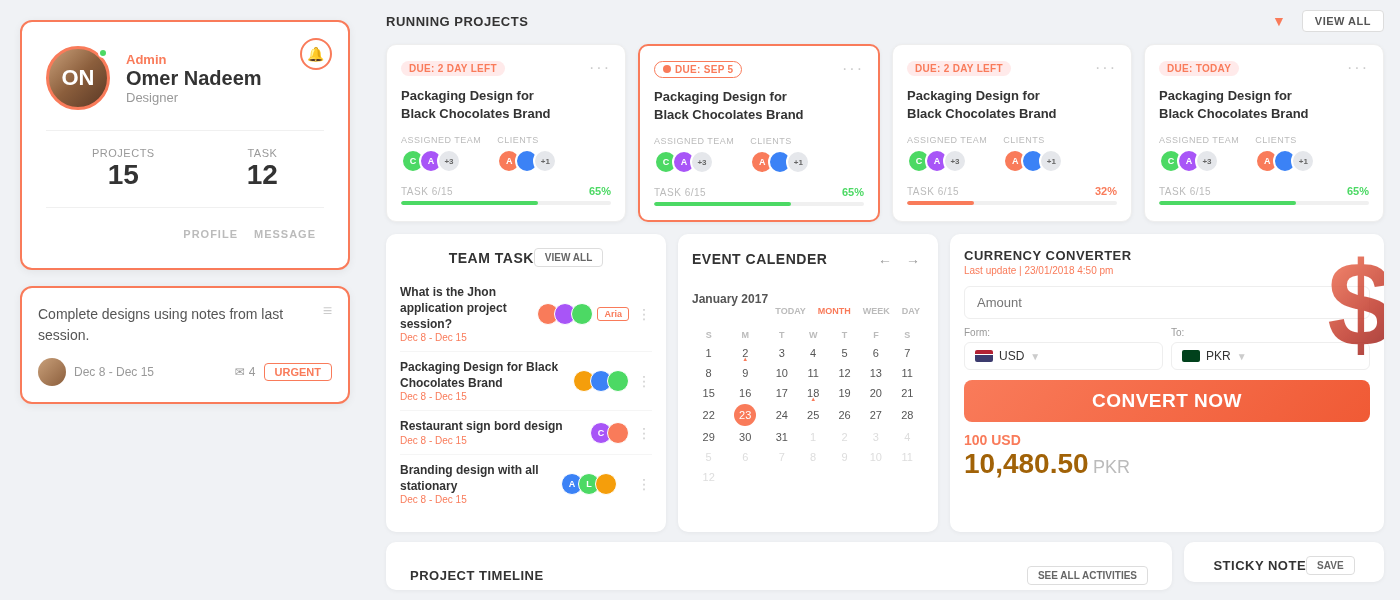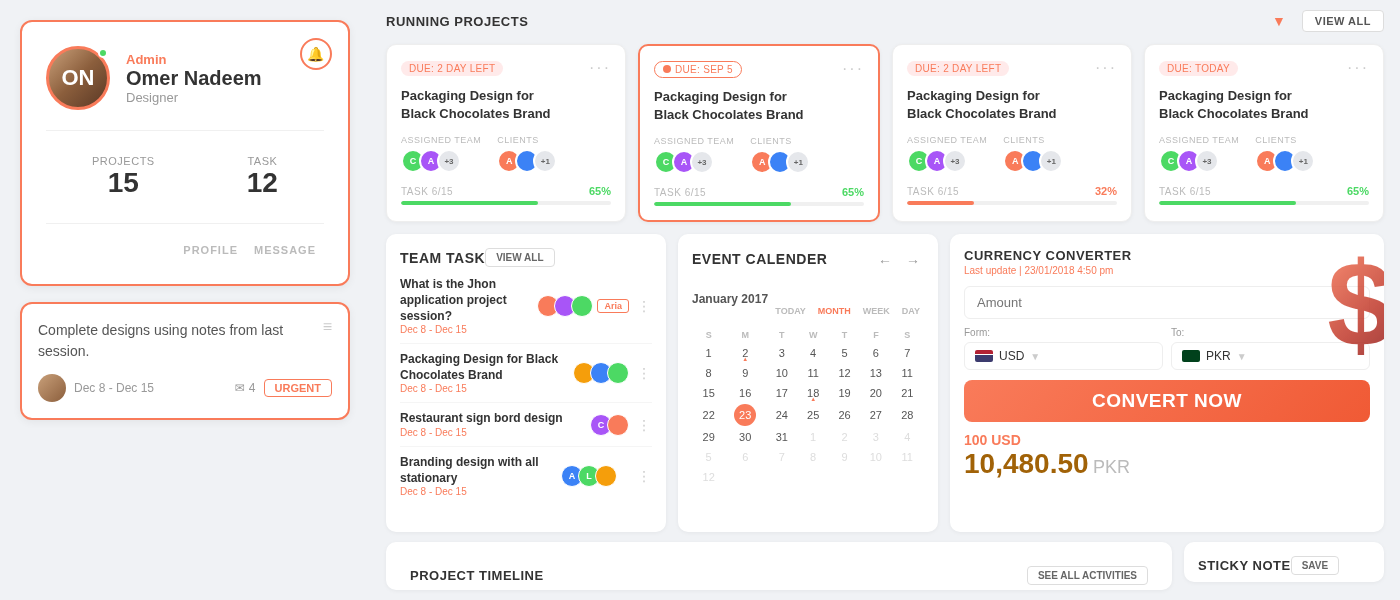--- a/index.html
+++ b/index.html
@@ -24,21 +24,21 @@
     .avatar-dot { position: absolute; top: 2px; right: 2px; width: 10px; height: 10px; background: #4cd964; border-radius: 50%; border: 2px solid white; }
     .avatar-circle {
       width: 64px; height: 64px; border-radius: 50%; border: 3px solid #f97b5a;
       background: linear-gradient(135deg, #c9a07a 0%, #8b5e3c 50%, #5a3825 100%);
       display: flex; align-items: center; justify-content: center; font-size: 22px; color: white; font-weight: bold;
     }
     .profile-info .role { color: #f97b5a; font-weight: 600; font-size: 13px; }
     .profile-info .name { font-size: 20px; font-weight: 700; color: #333; }
     .profile-info .title { font-size: 13px; color: #999; }
 
-    .stats { display: flex; justify-content: space-around; padding: 24px 0; border-top: 1px solid #f0f0f0; border-bottom: 1px solid #f0f0f0; margin-bottom: 16px; }
+    .stats { display: flex; justify-content: space-around; padding: 16px 0; border-top: 1px solid #f0f0f0; border-bottom: 1px solid #f0f0f0; margin-bottom: 16px; }
     .stat-item { text-align: center; }
     .stat-label { font-size: 11px; color: #999; text-transform: uppercase; letter-spacing: 0.5px; }
     .stat-value { font-size: 28px; font-weight: 700; color: #333; }
 
     .profile-actions { display: flex; justify-content: flex-end; }
     .profile-action-btn { font-size: 11px; font-weight: 700; color: #bbb; letter-spacing: 1px; cursor: pointer; text-transform: uppercase; padding: 4px 8px; }
 
     .task-card {
       background: white; border-radius: 12px; padding: 16px;
       border: 2px solid #f97b5a; position: relative;
@@ -62,21 +62,21 @@
 
     
     .projects-row { display: flex; gap: 12px; margin-bottom: 12px; }
     .project-card {
       flex: 1; background: white; border-radius: 10px; padding: 14px;
       border: 1.5px solid #eee; position: relative;
       box-shadow: 0 1px 4px rgba(0,0,0,0.05);
     }
     .project-card.active { border: 2px solid #f97b5a; }
     .project-card-header { display: flex; align-items: center; justify-content: space-between; margin-bottom: 10px; }
-    .due-badge { font-size: 10px; font-weight: 400; padding: 2px 8px; border-radius: 10px; letter-spacing: 0.3px; }
+    .due-badge { font-size: 10px; font-weight: 700; padding: 2px 8px; border-radius: 10px; letter-spacing: 0.3px; }
     .due-left { background: #ffeaea; color: #f97b5a; }
     .due-today { background: #ffeaea; color: #f97b5a; }
     .due-sep { background: white; border: 1.5px solid #f97b5a; color: #f97b5a; }
     .due-sep .rec-dot { display: inline-block; width: 8px; height: 8px; background: #f97b5a; border-radius: 50%; margin-right: 4px; }
     .card-menu { color: #ccc; font-size: 16px; cursor: pointer; letter-spacing: 2px; }
     .project-name { font-size: 13px; font-weight: 700; color: #333; line-height: 1.4; margin-bottom: 12px; }
 
     .team-section { display: flex; gap: 16px; margin-bottom: 12px; }
     .team-group label { font-size: 9px; color: #bbb; text-transform: uppercase; letter-spacing: 0.5px; display: block; margin-bottom: 4px; }
     .avatars { display: flex; }
@@ -156,21 +156,21 @@
     .ta4 { background: #3b82f6; }
     .ta5 { background: #f59e0b; }
 
     .cal-today-cell {
       background: #f97b5a; color: white; border-radius: 50%;
       display: inline-block; width: 22px; height: 22px; line-height: 22px; text-align: center;
     }
     .cal-dot-cell { position: relative; }
     .cal-dot-cell::after { content: '▲'; font-size: 6px; color: #f97b5a; position: absolute; bottom: 0; left: 50%; transform: translateX(-50%); }
 
-    .section-header-row { display: flex; align-items: center; justify-content: flex-start; margin-bottom: 2px; }
+    .section-header-row { display: flex; align-items: center; justify-content: center; margin-bottom: 10px; }
 
     .view-all-sm { border: 1.5px solid #ddd; background: white; color: #666; font-size: 10px; font-weight: 600; padding: 3px 10px; border-radius: 4px; cursor: pointer; }
   </style>
 </head>
 <body>
 
 <div class="sidebar">
 
   <div class="profile-card">
     <div class="notification-bell">🔔</div>
@@ -556,19 +556,19 @@
   </div>
 
   <div style="display:flex;gap:12px;margin-top:10px;">
     <div style="flex:1;background:white;border-radius:10px;padding:24px;box-shadow:0 1px 4px rgba(0,0,0,0.05);height:40px;overflow:hidden;">
       <div style="display:flex;align-items:center;justify-content:space-between;">
         <div style="font-size:13px;font-weight:700;color:#333;text-transform:uppercase;letter-spacing:0.5px;">PROJECT TIMELINE</div>
         <button class="view-all-sm">SEE ALL ACTIVITIES</button>
       </div>
     </div>
     <div style="flex:0 0 200px;background:white;border-radius:10px;padding:14px;box-shadow:0 1px 4px rgba(0,0,0,0.05);height:40px;overflow:hidden;">
-      <div style="display:flex;align-items:center;justify-content:flex-start;">
+      <div style="display:flex;align-items:center;justify-content:center;">
         <div style="font-size:13px;font-weight:700;color:#333;text-transform:uppercase;letter-spacing:0.5px;">STICKY NOTE</div>
         <button class="view-all-sm">SAVE</button>
       </div>
     </div>
   </div>
 </div>
 
 </body></html>

